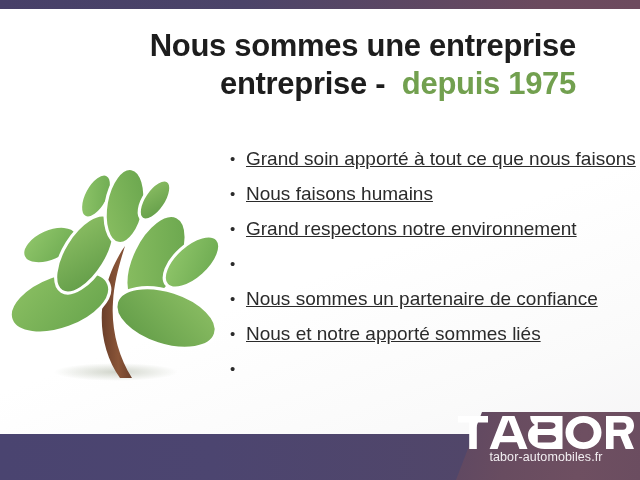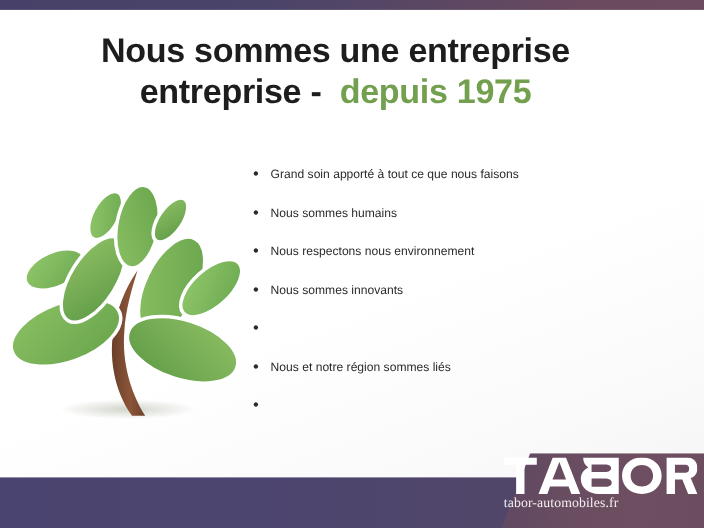--- a/index.html
+++ b/index.html
@@ -30,23 +30,23 @@
     left: 0;
     width: 640px;
     height: 9px;
     background: linear-gradient(90deg, #474068 0%, #4b4469 38%, #5b4763 62%, #6b4a5e 85%, #6d4b5e 100%);
   }
 
   
   .heading {
     position: absolute;
     top: 27px;
-    left: 17px;
+    left: 0;
     width: 576px;
-    text-align: center;
+    text-align: right;
     line-height: 1.22;
     letter-spacing: -0.3px;
   }
   .heading .line {
     display: block;
     font-size: 31px;
     font-weight: bold;
     color: #1d1d1d;
     white-space: pre;
   }
@@ -82,24 +82,25 @@
   }
   .bullet-dot {
     width: 16px;
     flex: 0 0 16px;
     font-size: 15px;
     line-height: 22px;
     color: #2b2b2b;
     text-align: left;
   }
   .bullet-text {
-    font-size: 11px;
+    font-size: 19px;
     line-height: 22px;
     color: #2b2b2b;
     white-space: nowrap;
+    text-decoration: underline;
   }
 
   
   .bottom-left-bar {
     position: absolute;
     left: 0;
     top: 434px;
     width: 470px;
     height: 46px;
     background: linear-gradient(90deg, #4a4470 0%, #4c4570 45%, #514669 100%);
@@ -113,22 +114,21 @@
     background: linear-gradient(100deg, #5c4763 0%, #684c60 35%, #6e4f61 70%, #6b4d60 100%);
     clip-path: polygon(16px 70px, 42px 2px, 200px 2px, 200px 70px);
   }
 
   
   .logo-block {
     position: absolute;
     left: 458px;
     top: 416px;
     width: 176px;
-    text-align: left;
-    font-family: Liberation Serif, serif;
+    text-align: center;
   }
   .logo-mark {
     display: block;
     width: 176px;
     height: 33px;
   }
   .logo-url {
     display: block;
     margin-top: 1px;
     font-size: 12.5px;
@@ -203,36 +203,36 @@
     </svg>
   </div>
 
   <div class="bullets">
     <div class="bullet-row">
       <span class="bullet-dot">•</span>
       <span class="bullet-text">Grand soin apporté à tout ce que nous faisons</span>
     </div>
     <div class="bullet-row">
       <span class="bullet-dot">•</span>
-      <span class="bullet-text">Nous sommes humains</span>
-    </div>
-    <div class="bullet-row">
-      <span class="bullet-dot">•</span>
-      <span class="bullet-text">Nous respectons nous environnement</span>
-    </div>
-    <div class="bullet-row">
-      <span class="bullet-dot">•</span>
-      <span class="bullet-text">Nous sommes innovants</span>
-    </div>
-    <div class="bullet-row">
-      <span class="bullet-dot">•</span>
-    </div>
-    <div class="bullet-row">
-      <span class="bullet-dot">•</span>
-      <span class="bullet-text">Nous et notre région sommes liés</span>
+      <span class="bullet-text">Nous faisons humains</span>
+    </div>
+    <div class="bullet-row">
+      <span class="bullet-dot">•</span>
+      <span class="bullet-text">Grand respectons notre environnement</span>
+    </div>
+    <div class="bullet-row">
+      <span class="bullet-dot">•</span>
+    </div>
+    <div class="bullet-row">
+      <span class="bullet-dot">•</span>
+      <span class="bullet-text">Nous sommes un partenaire de confiance</span>
+    </div>
+    <div class="bullet-row">
+      <span class="bullet-dot">•</span>
+      <span class="bullet-text">Nous et notre apporté sommes liés</span>
     </div>
     <div class="bullet-row">
       <span class="bullet-dot">•</span>
     </div>
   </div>
 
   <div class="bottom-left-bar"></div>
   <div class="bottom-right-bar"></div>
 
   <div class="logo-block">

